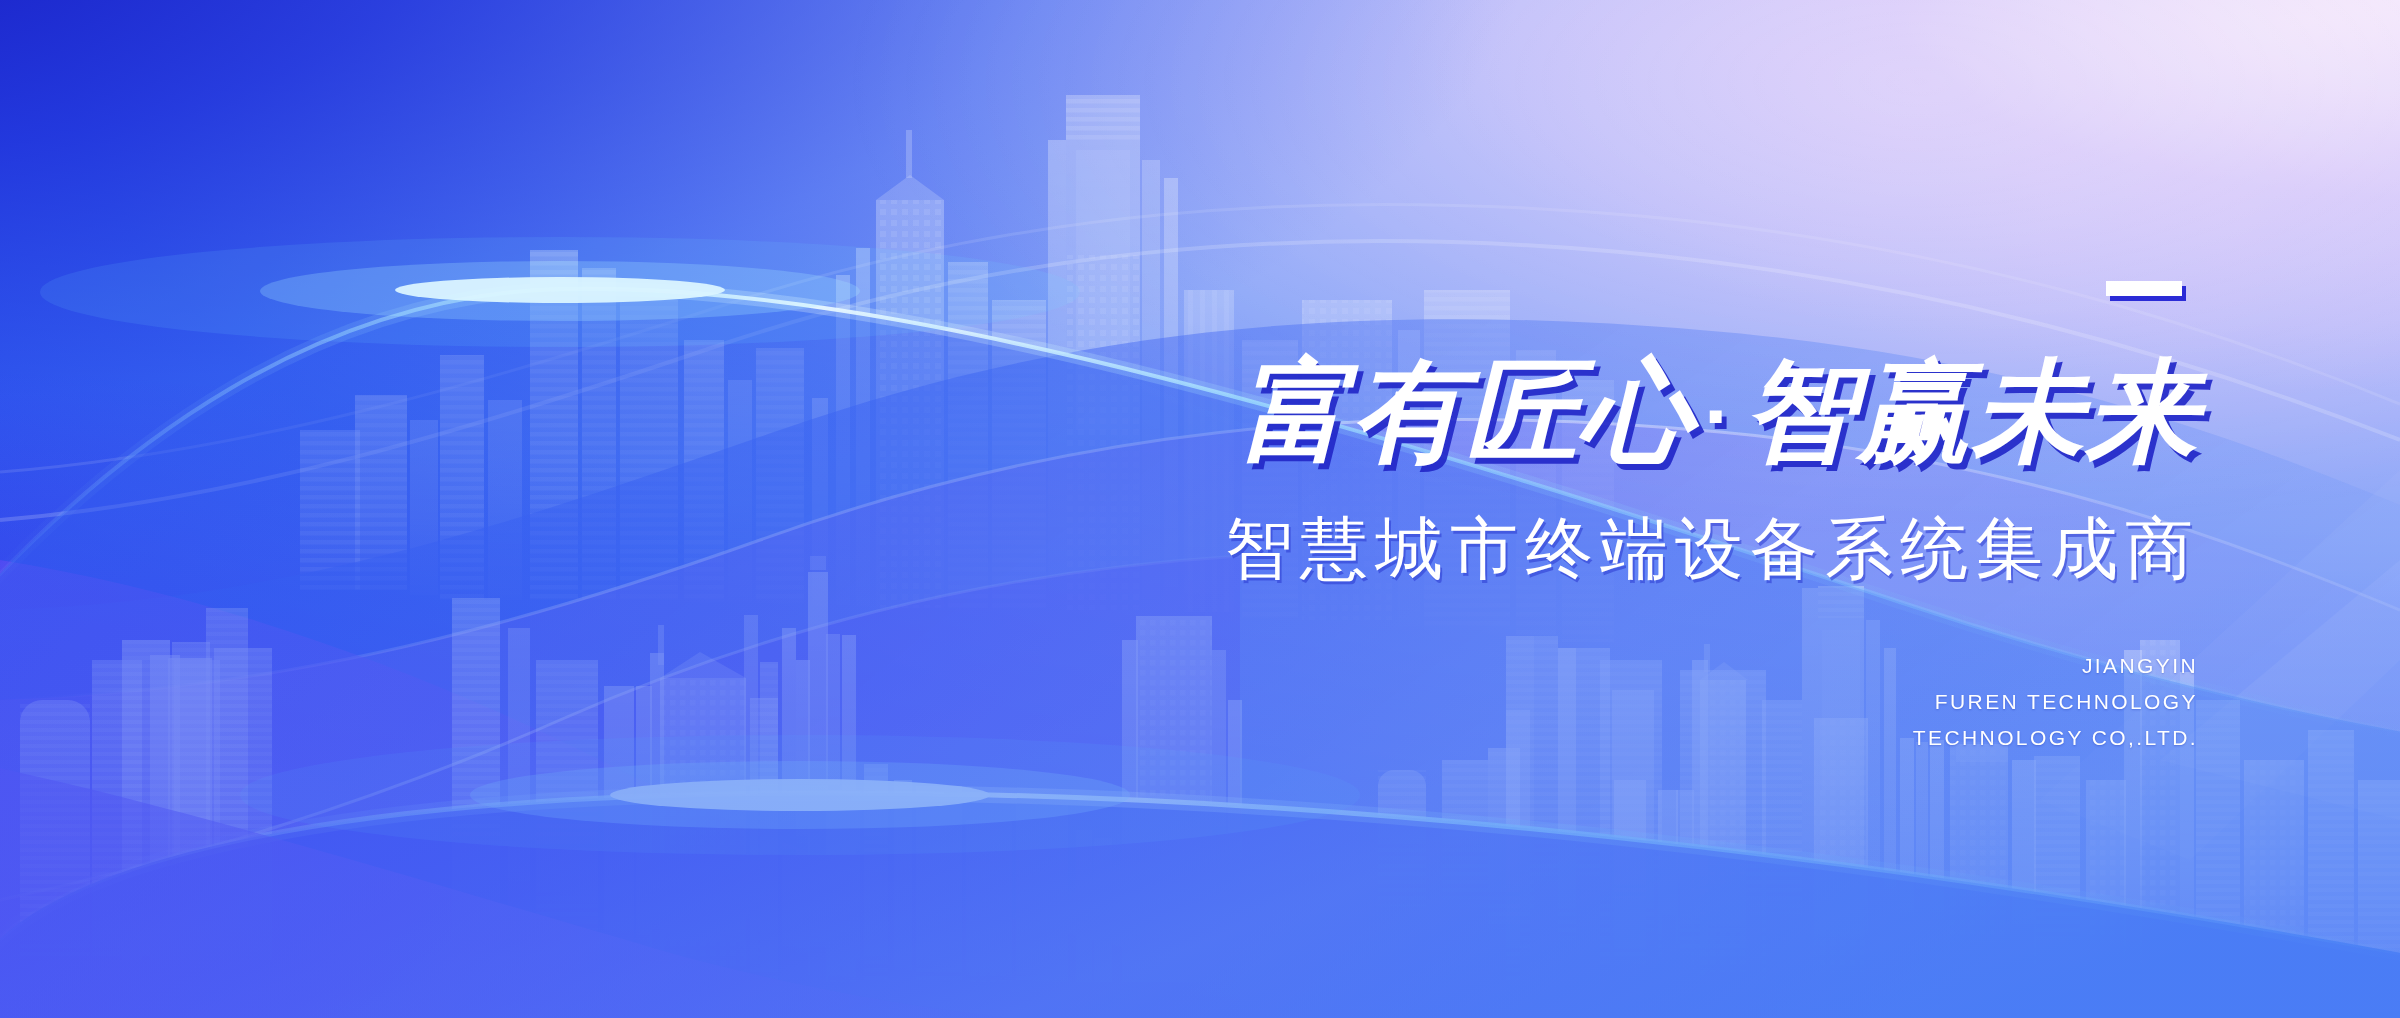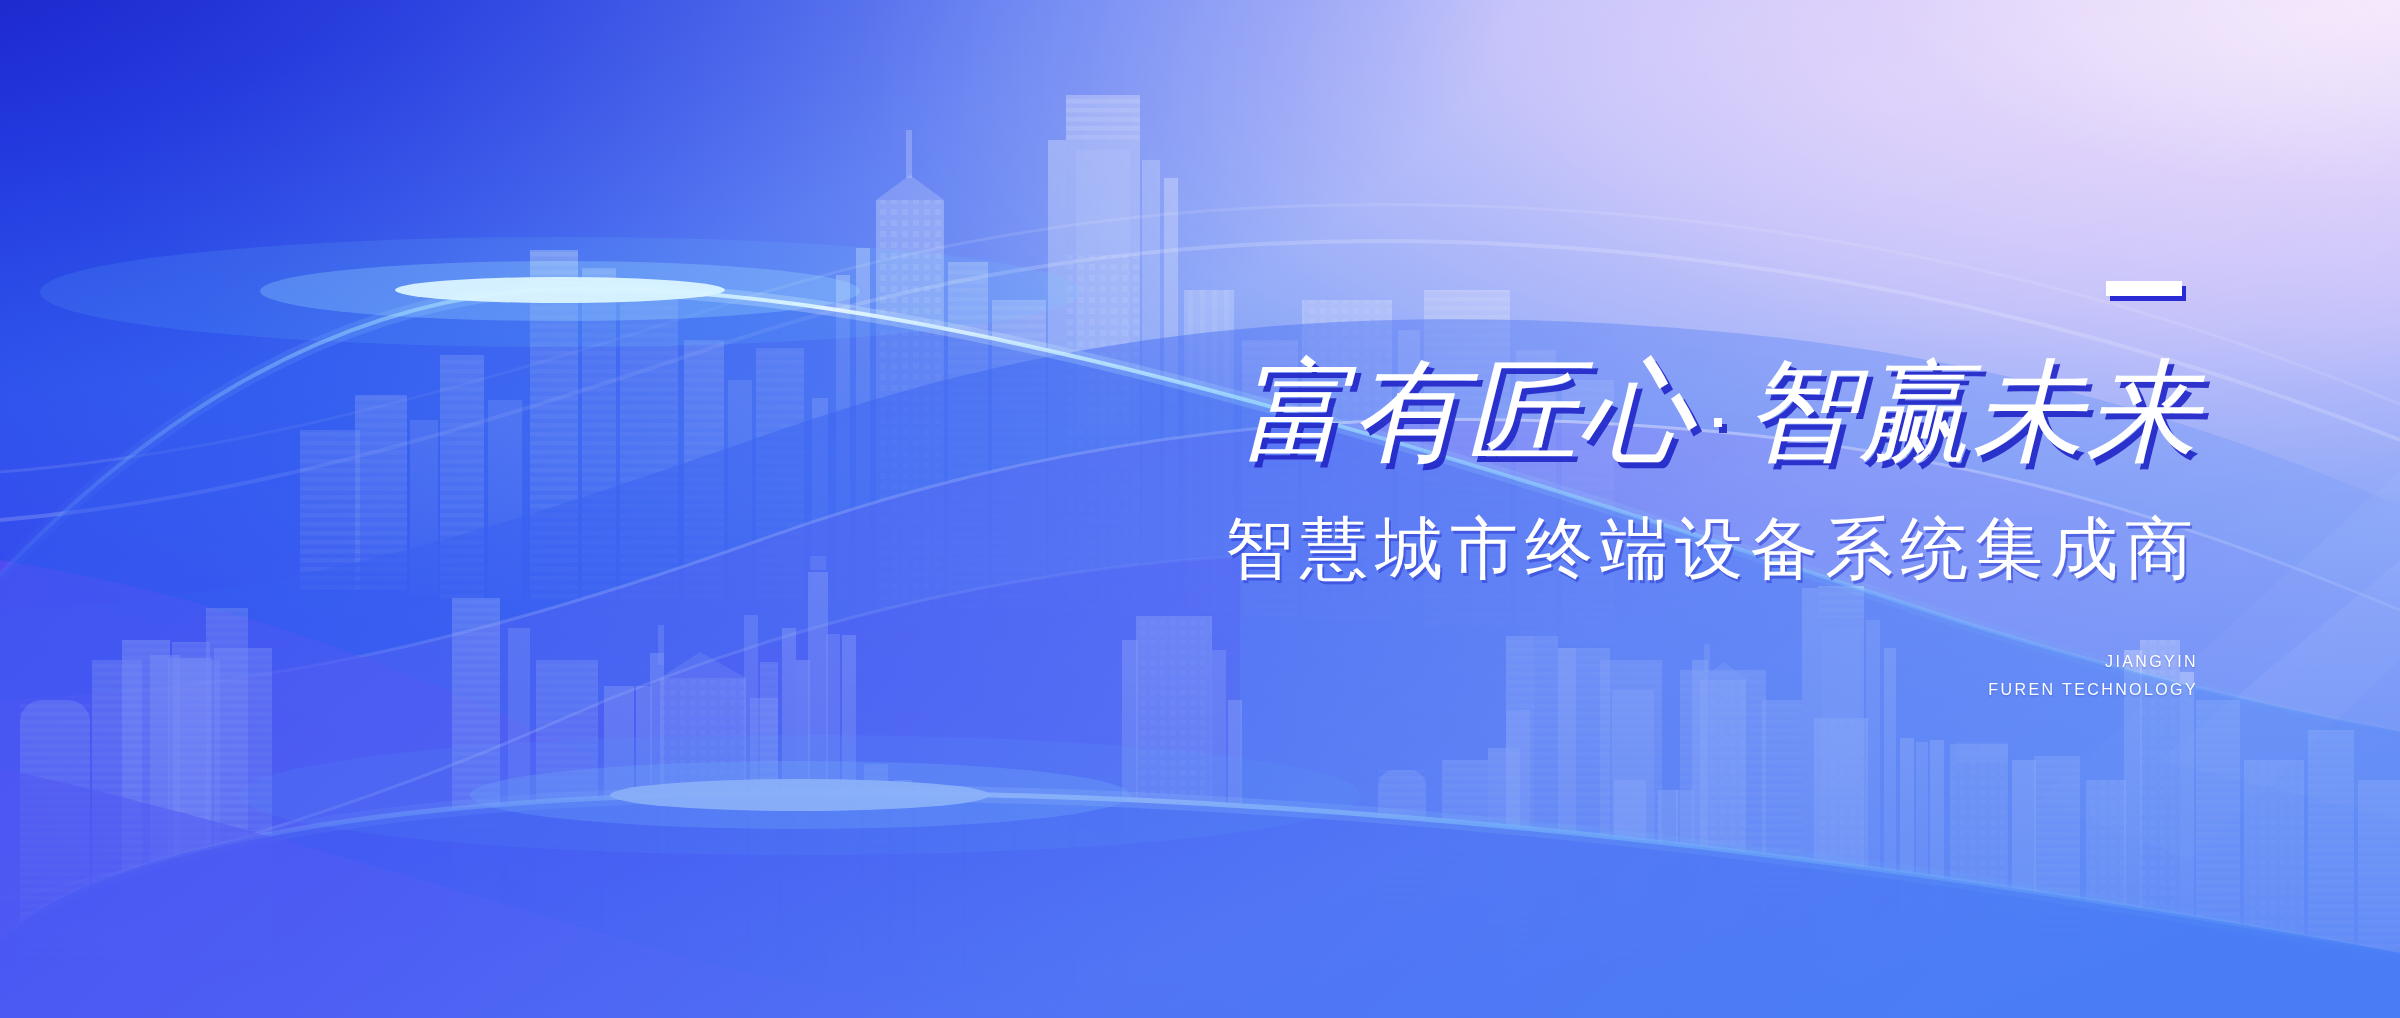--- a/index.html
+++ b/index.html
@@ -57,21 +57,21 @@
   }
 
   .title{
     position:absolute;
     left:1040px; top:356px;
     width:1160px;
     text-align:right;
     white-space:nowrap;
     font-size:112px;
     line-height:1.0;
-    font-weight:400;
+    font-weight:700;
     font-style:italic;
     letter-spacing:2px;
     color:#ffffff;
     text-shadow:5px 6px 0 rgba(35,40,200,0.92);
     -webkit-text-stroke:0;
   }
   .title .sep{
     font-style:normal;
     font-size:84px;
     padding:0 10px;
@@ -91,21 +91,21 @@
     color:#ffffff;
     text-shadow:2px 3px 0 rgba(44,58,210,0.55);
   }
 
   .company{
     position:absolute;
     left:1740px; top:648px;
     width:458px;
     text-align:right;
     color:#ffffff;
-    font-size:16px;
+    font-size:21px;
     line-height:1.72;
     letter-spacing:2.4px;
     font-weight:400;
     text-shadow:0 1px 2px rgba(30,50,170,0.35);
   }
   .company div{white-space:nowrap;}
 </style>
 </head>
 <body>
 
@@ -571,16 +571,17 @@
 
     <div class="title">
       <span>富有匠心</span><span class="sep">·</span><span>智赢未来</span>
     </div>
 
     <div class="subtitle">智慧城市终端设备系统集成商</div>
 
     <div class="company">
       <div>JIANGYIN</div>
       <div>FUREN TECHNOLOGY</div>
+      <div>TECHNOLOGY CO,.LTD.</div>
     </div>
 
   </div>
 </div>
 
 </body></html>

